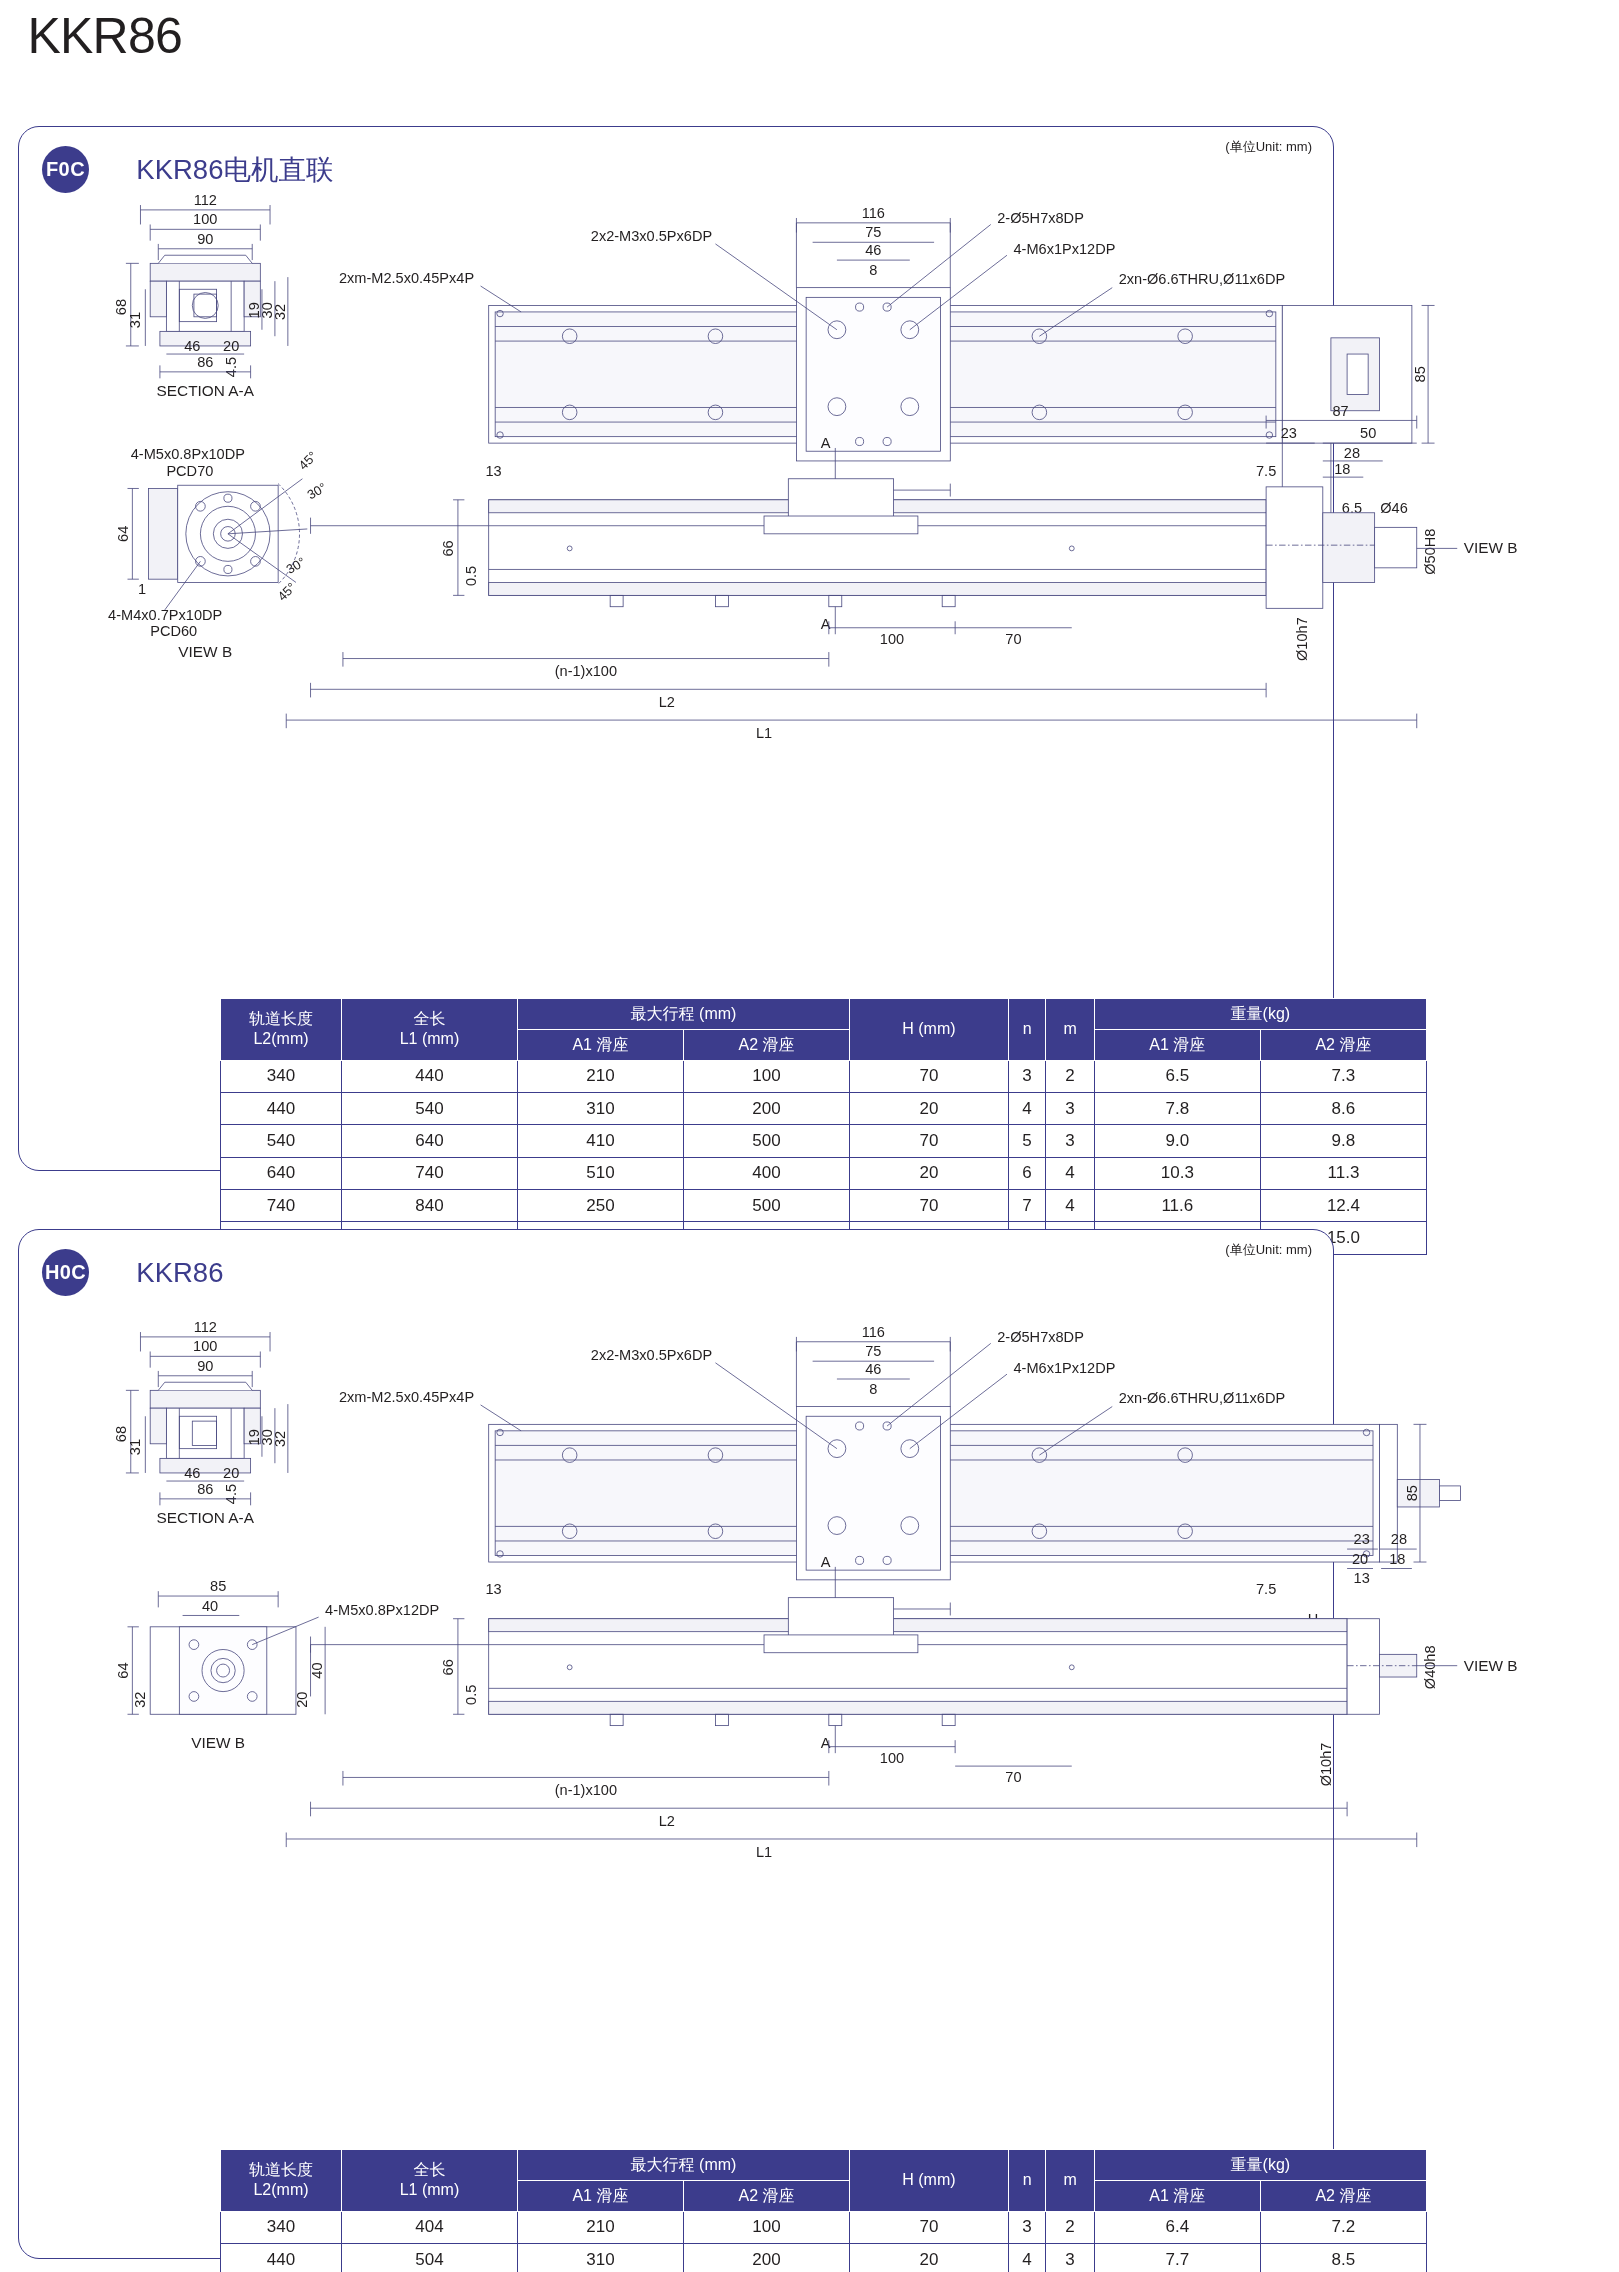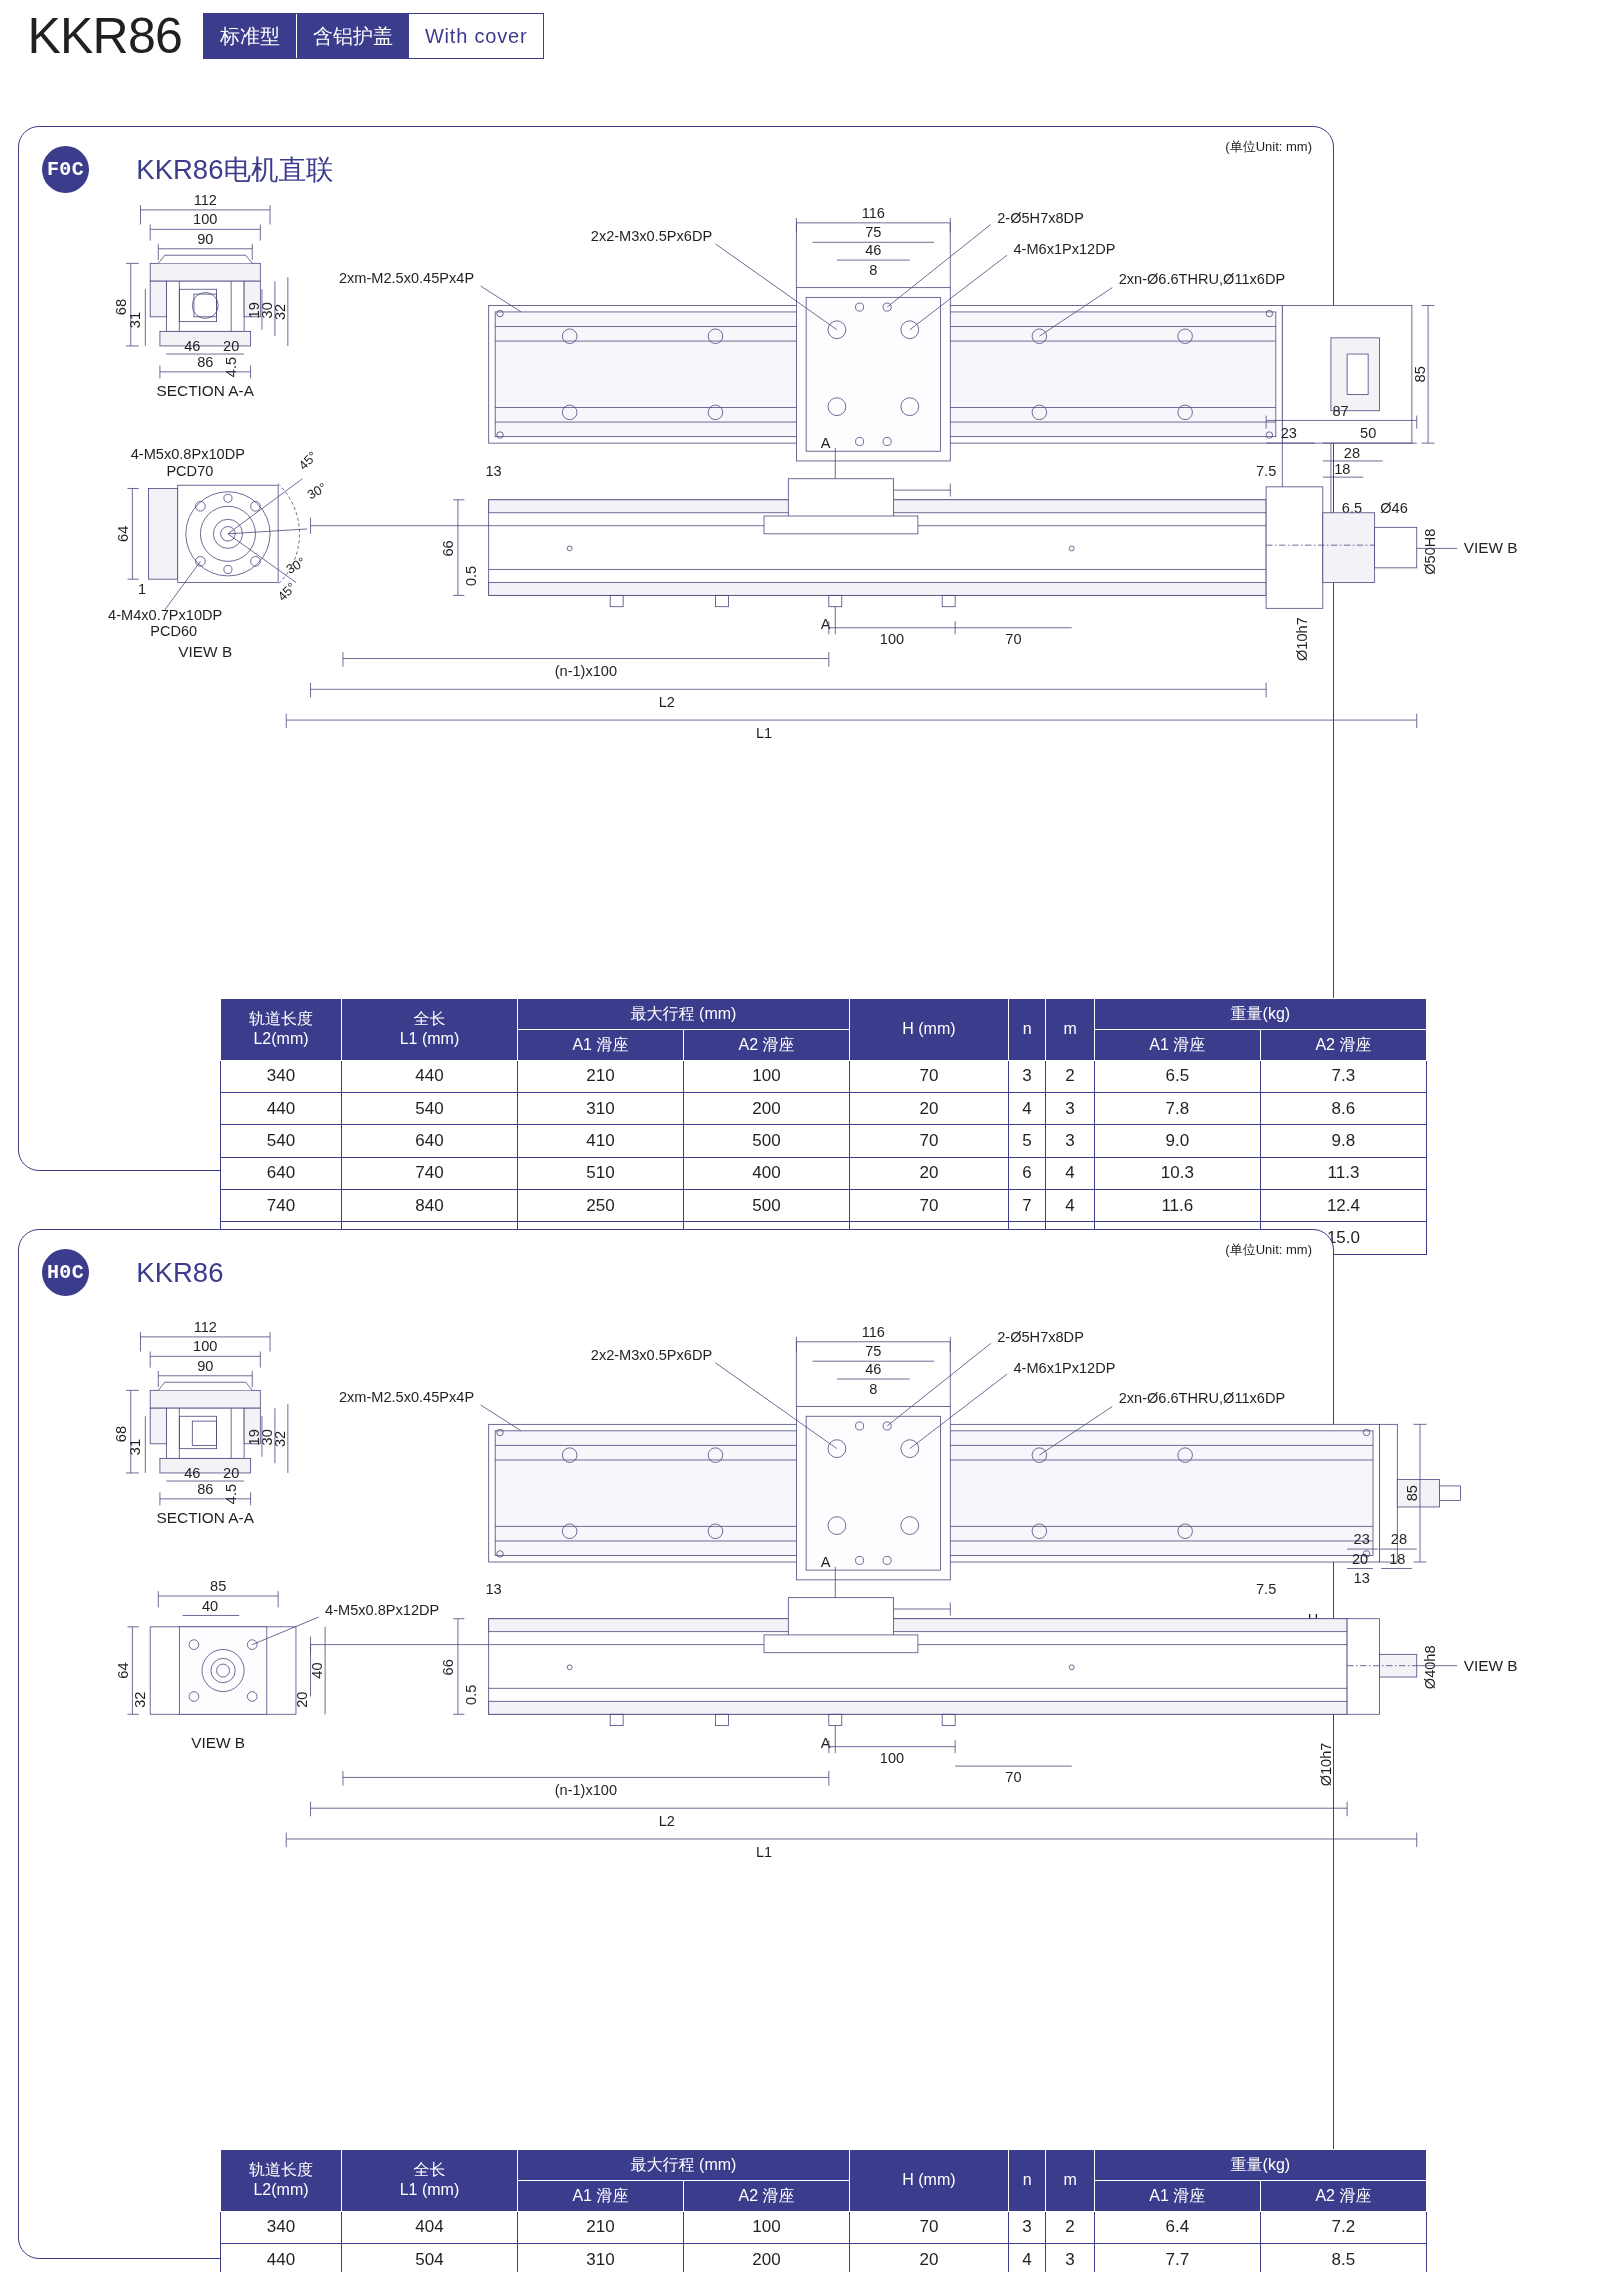--- a/index.html
+++ b/index.html
@@ -42,21 +42,21 @@
   }
 
   .panel-head {
     position: absolute; left: 23px; top: 19.4px;
     display: flex; align-items: center; gap: 11.3px;
   }
   .code-circle {
     width: 47px; height: 47px; border-radius: 50%;
     background: #3c3c8c; color: #fff;
     display: flex; align-items: center; justify-content: center;
-    font-size: 20px; font-weight: bold; letter-spacing: 0.4px; font-family: Liberation Mono, monospace;
+    font-size: 20px; font-weight: bold; letter-spacing: 0.4px;
   }
   .panel-title { font-size: 27.5px; color: #3c3c8c; margin-left: 36px; }
 
   
   .drawing { position: absolute; left: 0; top: 0; width: 100%; height: 100%; }
   .drawing svg { display: block; }
 
   
   .spec-table { position: absolute; border-collapse: collapse; }
   #table-f0c { left: 201px; top: 871px; width: 1207px; }
@@ -70,25 +70,20 @@
   }
   .spec-table tbody td { font-size: 17px; padding: 5.7px 1.6px; background: #fff; }
   .spec-table tbody tr td:first-child { width: 121px; }
   .two-line { line-height: 1.2; }
 </style>
 </head>
 <body>
 
 <div class="page-header">
   <div class="model-title">KKR86</div>
-  <div class="badge-group">
-    <div class="badge filled">标准型</div>
-    <div class="badge filled sep">含铝护盖</div>
-    <div class="badge outline">With cover</div>
-  </div>
 </div>
 
 <div class="panel" id="panel-f0c">
   <div class="unit-note">(单位Unit: mm)</div>
   <div class="panel-head">
     <div class="code-circle">F0C</div>
     <div class="panel-title">KKR86电机直联</div>
   </div>
 
   <div class="drawing">

